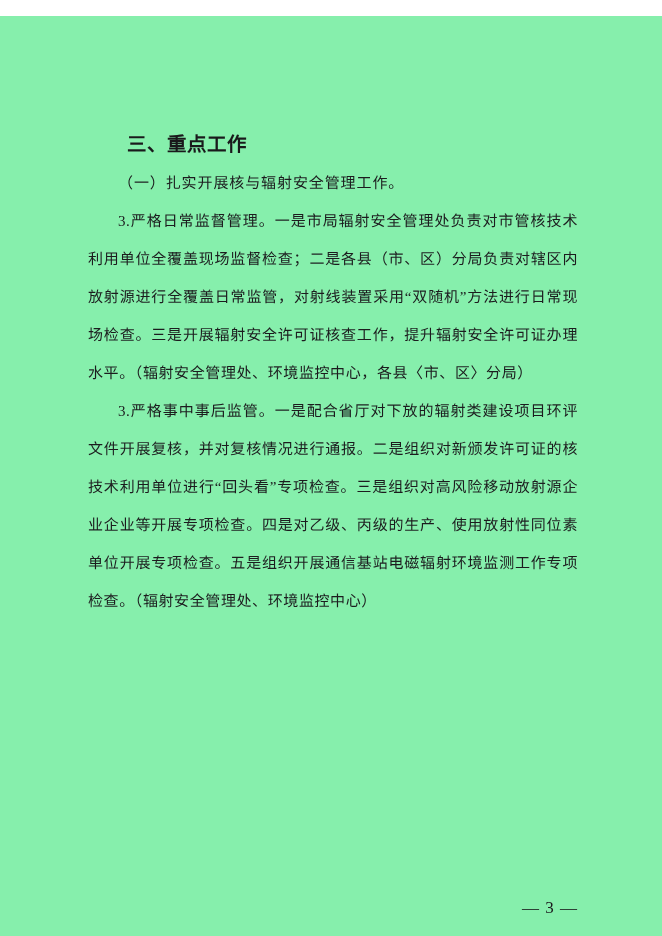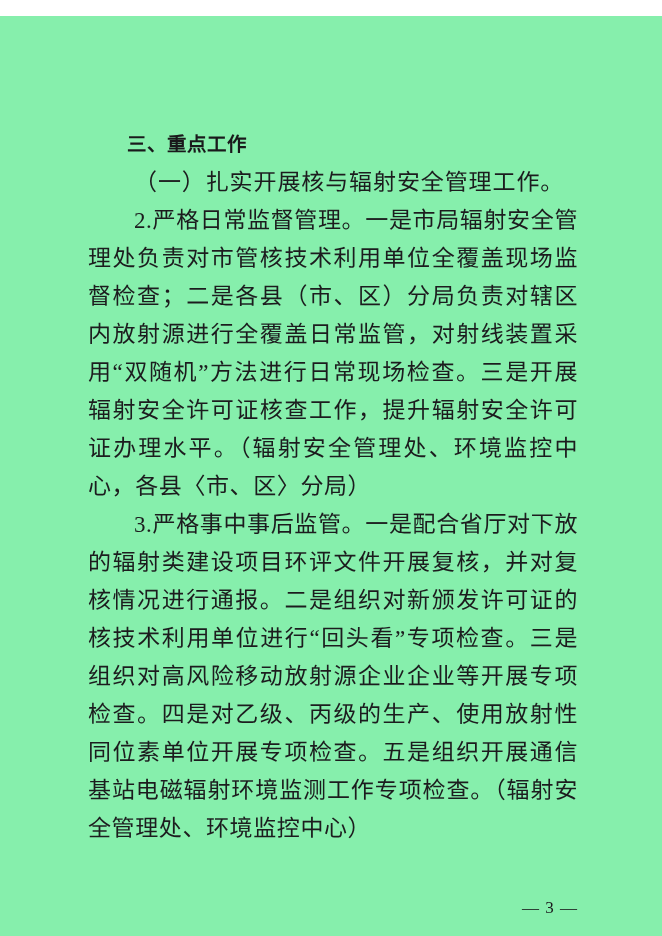--- a/index.html
+++ b/index.html
@@ -38,21 +38,21 @@
     line-height: 38px;
     letter-spacing: 0.5px;
     color: #19191b;
     text-indent: 2em;
     margin: 0;
     white-space: nowrap;
   }
 
   .doc-para {
     font-family: "Liberation Serif", "DejaVu Serif", serif;
-    font-size: 23px;
+    font-size: 15px;
     line-height: 38px;
     color: #1c1c1e;
     text-indent: 2em;
     margin: 0;
     text-align: justify;
     text-justify: inter-ideograph;
     letter-spacing: 0.6px;
     word-break: break-all;
   }
 
@@ -82,21 +82,21 @@
 <body>
 
 <div class="page">
 
   <div class="content">
 
     <h2 class="doc-heading">三、重点工作</h2>
 
     <p class="doc-para sub-heading">（一）扎实开展核与辐射安全管理工作。</p>
 
-    <p class="doc-para">2.严格日常监督管理。一是市局辐射安全管理处负责对市管核技术利用单位全覆盖现场监督检查；二是各县（市、区）分局负责对辖区内放射源进行全覆盖日常监管，对射线装置采用“双随机”方法进行日常现场检查。三是开展辐射安全许可证核查工作，提升辐射安全许可证办理水平。（辐射安全管理处、环境监控中心，各县〈市、区〉分局）</p>
+    <p class="doc-para">3.严格日常监督管理。一是市局辐射安全管理处负责对市管核技术利用单位全覆盖现场监督检查；二是各县（市、区）分局负责对辖区内放射源进行全覆盖日常监管，对射线装置采用“双随机”方法进行日常现场检查。三是开展辐射安全许可证核查工作，提升辐射安全许可证办理水平。（辐射安全管理处、环境监控中心，各县〈市、区〉分局）</p>
 
 
     <p class="doc-para">3.严格事中事后监管。一是配合省厅对下放的辐射类建设项目环评文件开展复核，并对复核情况进行通报。二是组织对新颁发许可证的核技术利用单位进行“回头看”专项检查。三是组织对高风险移动放射源企业企业等开展专项检查。四是对乙级、丙级的生产、使用放射性同位素单位开展专项检查。五是组织开展通信基站电磁辐射环境监测工作专项检查。（辐射安全管理处、环境监控中心）</p>
 
   </div>
 
   <div class="page-footer">— 3 —</div>
 
 </div>
 

